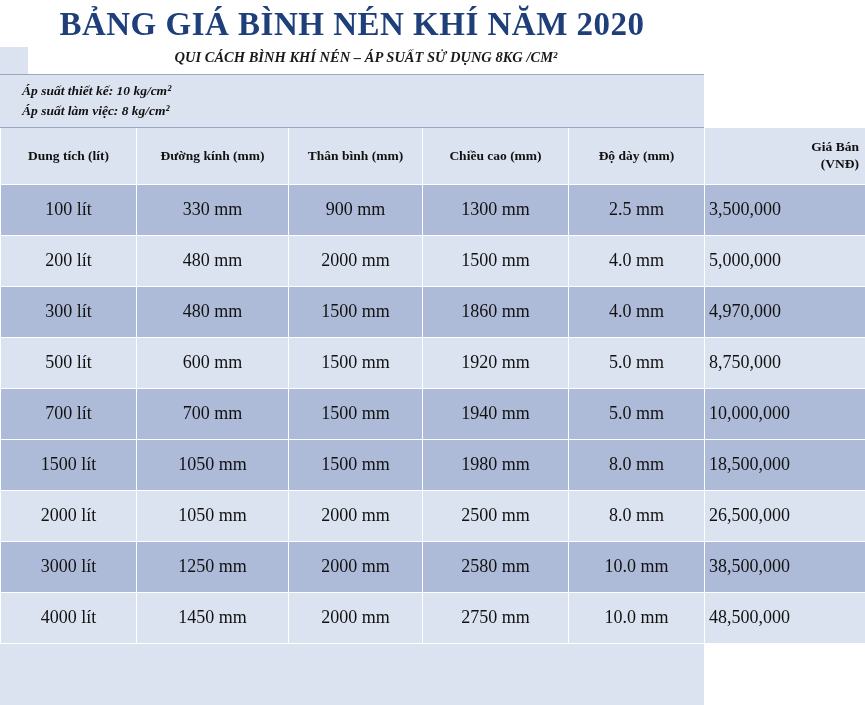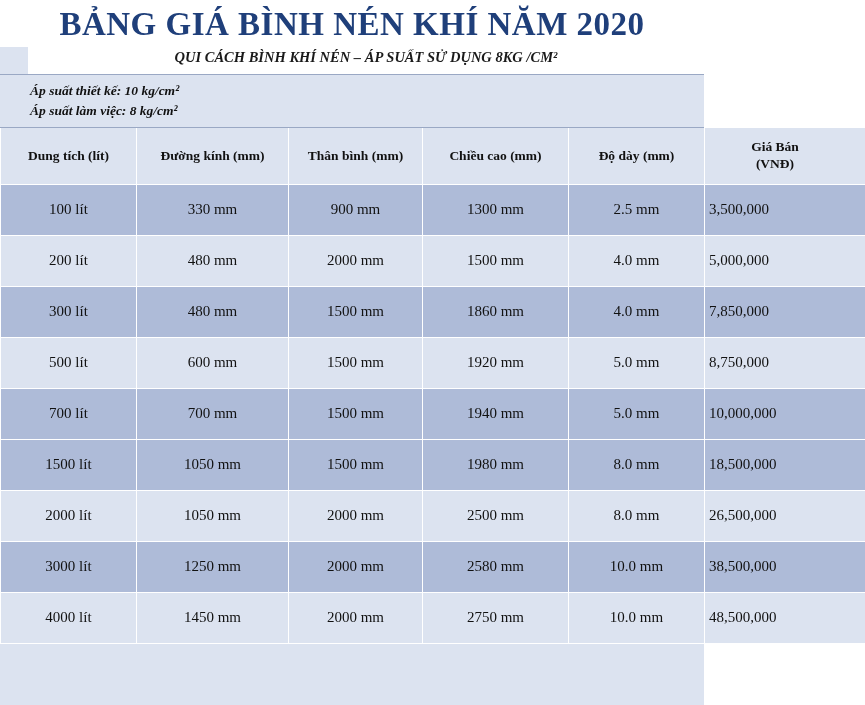--- a/index.html
+++ b/index.html
@@ -49,21 +49,20 @@
   .specs {
     display: flex;
     background: #dce3f0;
     border-top: 1px solid #9aa8c4;
     border-bottom: 1px solid #9aa8c4;
     padding: 6px 0 6px 0;
   }
   .specs-col {
     flex: 1;
     padding: 0 22px;
-    margin-left: 8px;
   }
   .specs-col.right {
     padding-left: 28px;
   }
   .spec-line {
     font-size: 13.5px;
     font-style: italic;
     font-weight: bold;
     color: #111111;
     line-height: 1.48;
@@ -85,25 +84,25 @@
     font-size: 13.5px;
     font-weight: bold;
     text-align: center;
     height: 52px;
     padding: 2px 4px;
     border-top: none;
     border-bottom: 1px solid #ffffff;
     line-height: 1.25;
   }
   table.price thead th.last-col {
-    text-align: center;
-    padding-right: 24px;
+    text-align: right;
+    padding-right: 6px;
   }
   table.price tbody td {
-    font-size: 15px;
+    font-size: 18px;
     color: #111111;
     text-align: center;
     height: 46px;
     padding: 2px 4px;
   }
   table.price tbody td.price-col {
     text-align: left;
     padding-right: 20px;
   }
   tr.row-odd td {
@@ -177,21 +176,21 @@
           <td>1500 mm</td>
           <td>4.0 mm</td>
           <td class="price-col">5,000,000</td>
         </tr>
         <tr class="row-odd">
           <td>300 lít</td>
           <td>480 mm</td>
           <td>1500 mm</td>
           <td>1860 mm</td>
           <td>4.0 mm</td>
-          <td class="price-col">7,850,000</td>
+          <td class="price-col">4,970,000</td>
         </tr>
         <tr class="row-even">
           <td>500 lít</td>
           <td>600 mm</td>
           <td>1500 mm</td>
           <td>1920 mm</td>
           <td>5.0 mm</td>
           <td class="price-col">8,750,000</td>
         </tr>
         <tr class="row-odd">

